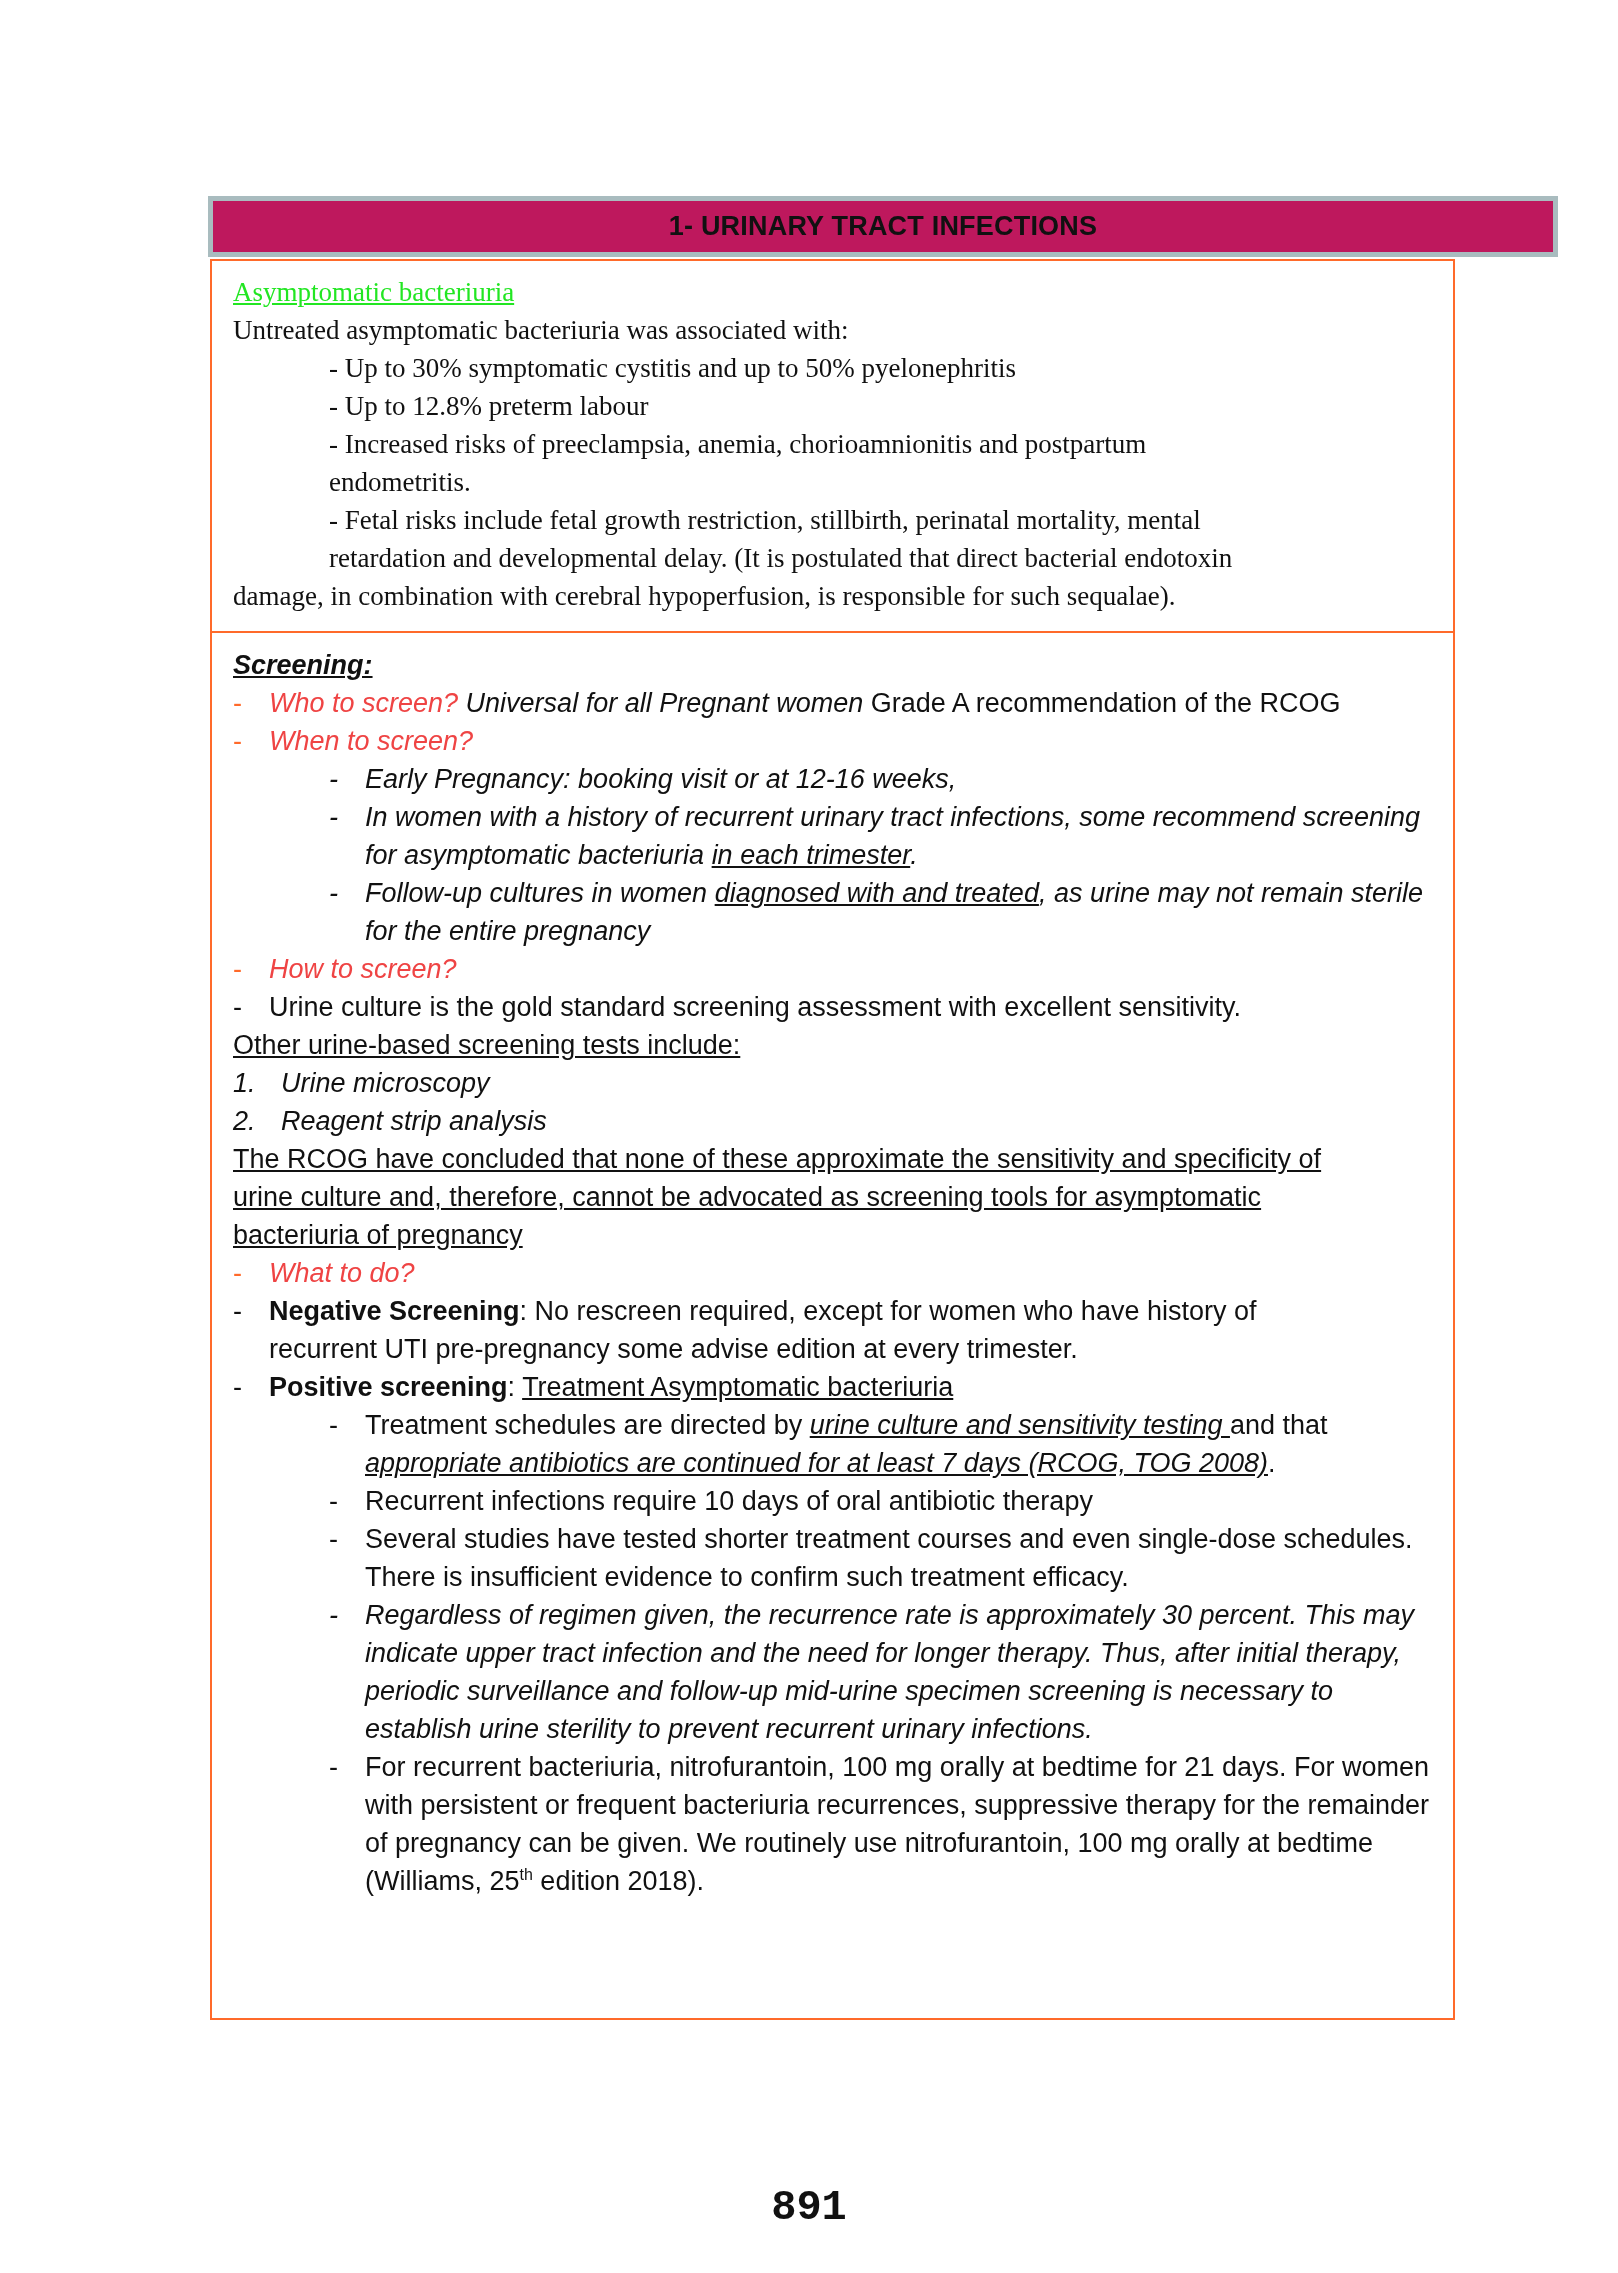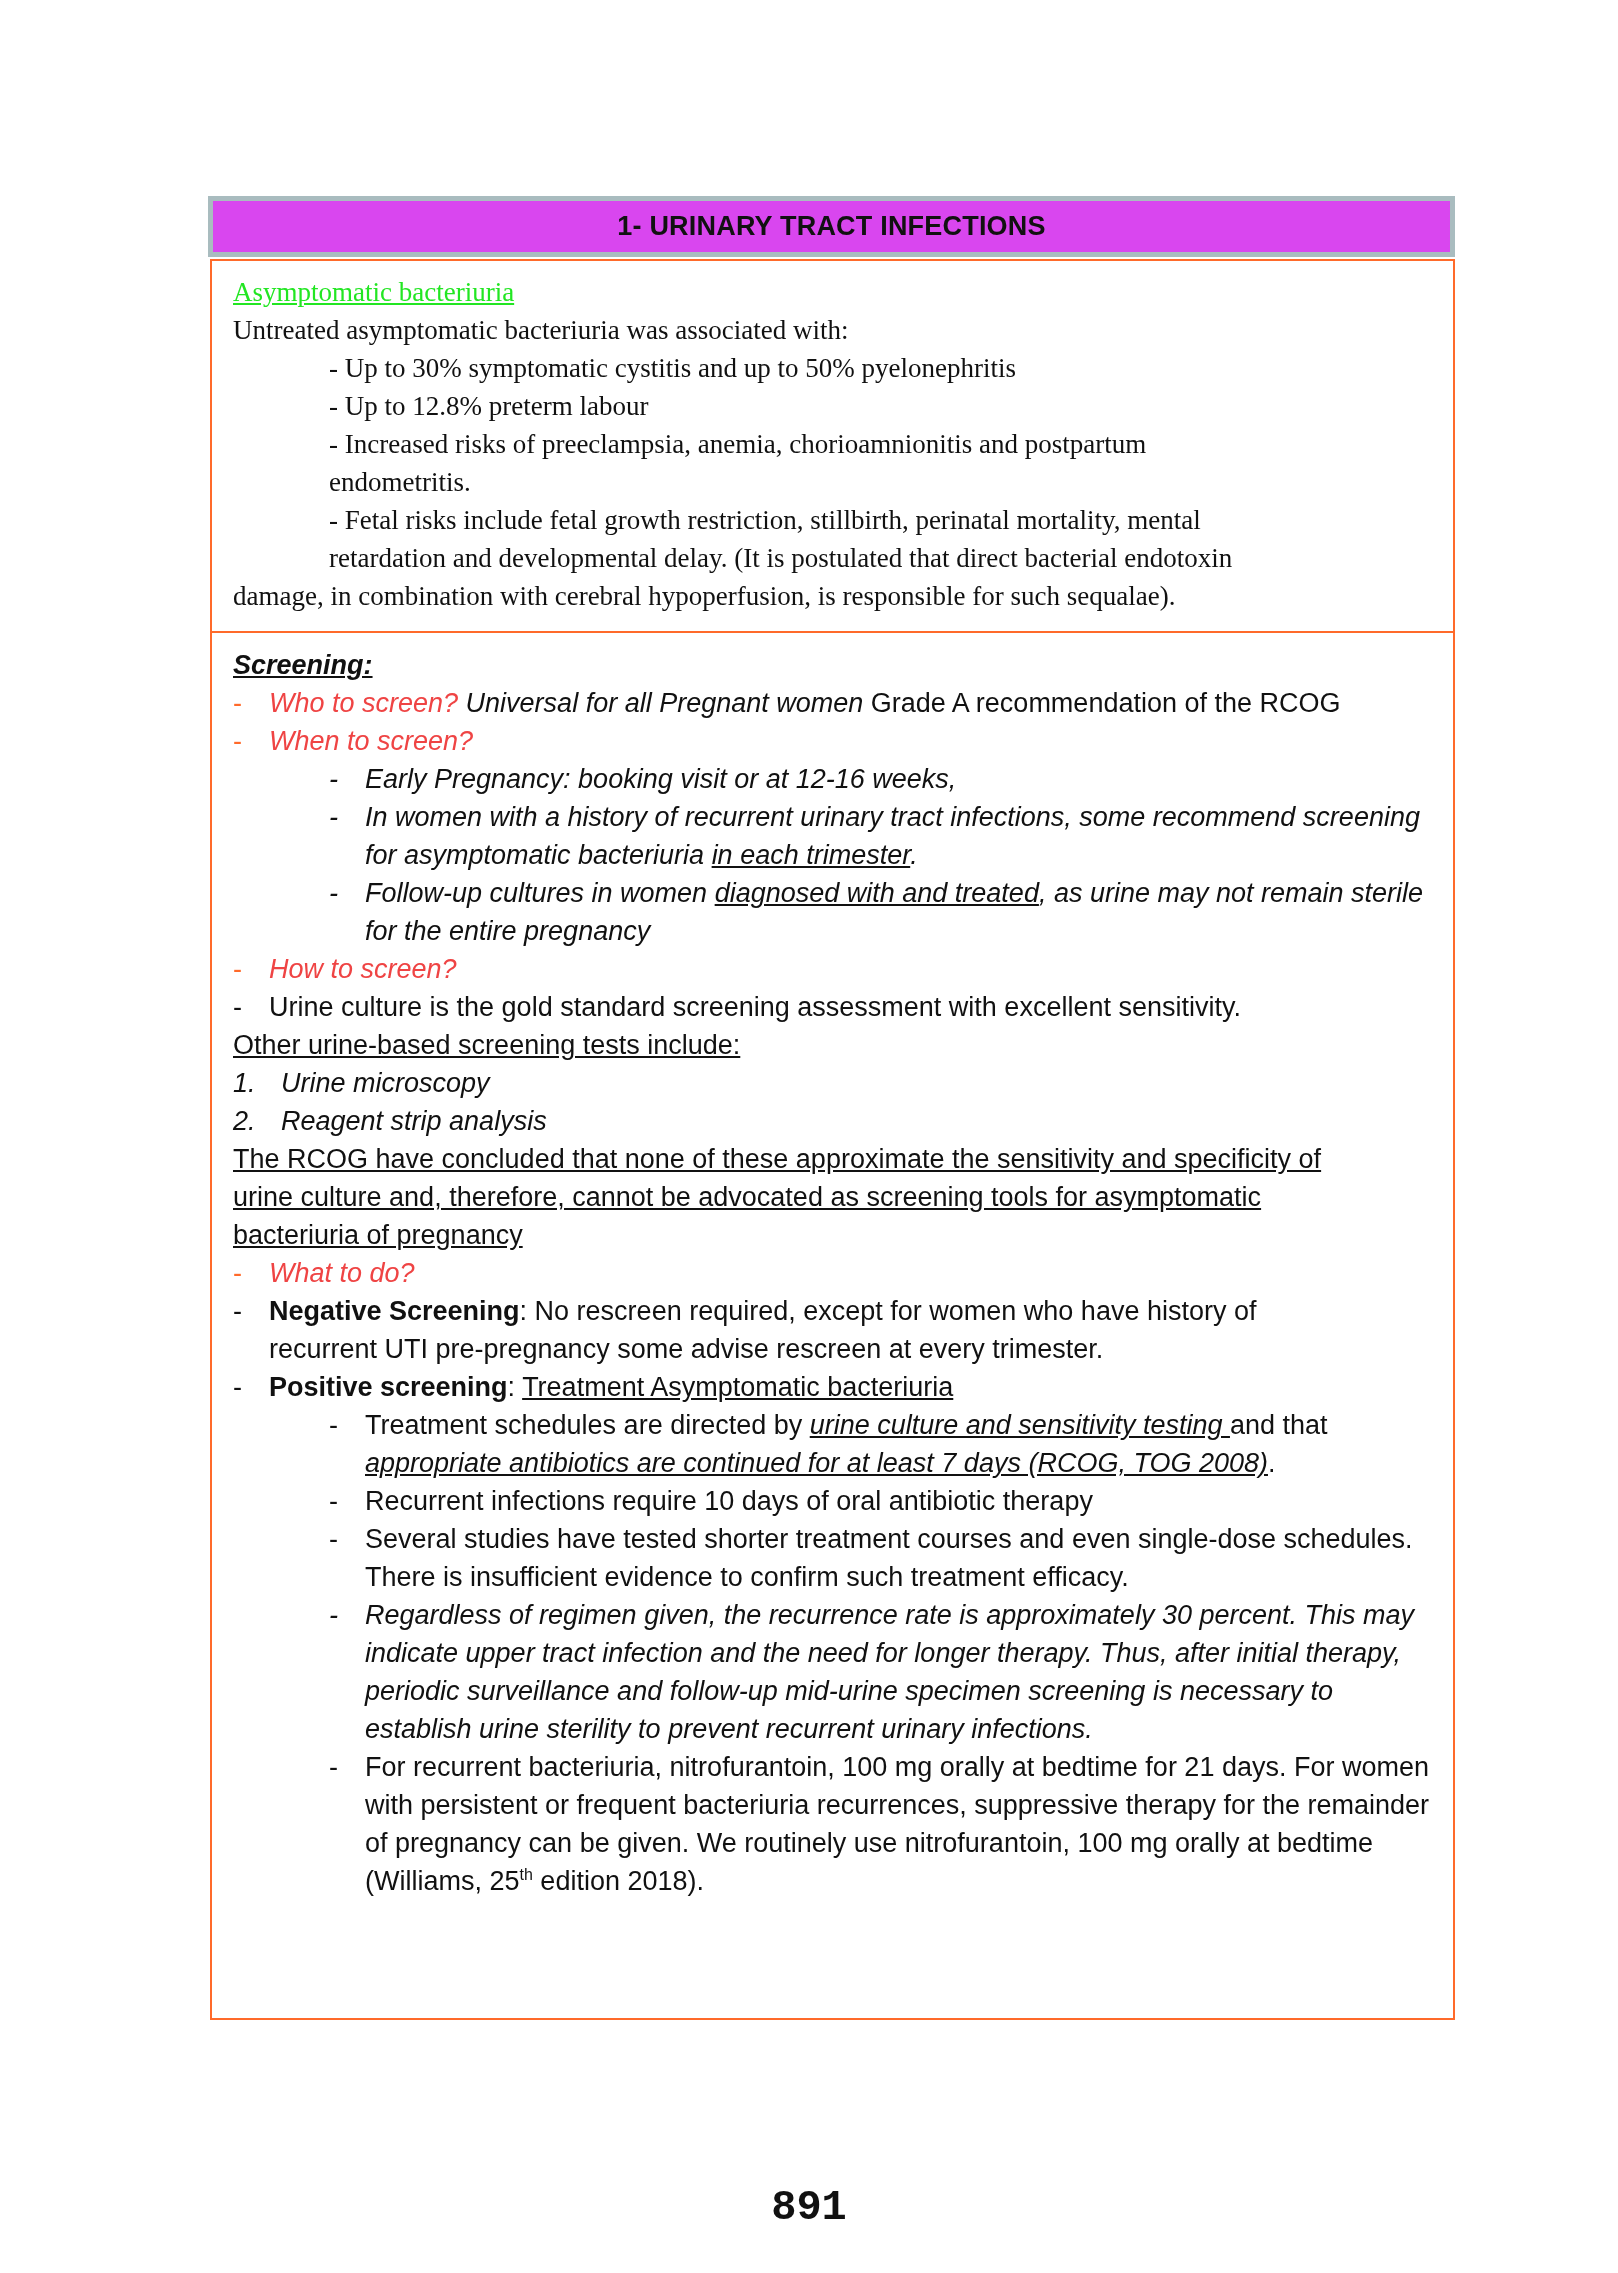--- a/index.html
+++ b/index.html
@@ -1,21 +1,21 @@
 <!DOCTYPE html>
 <html><head>
 <meta charset="utf-8">
 <style>
   html, body { margin: 0; padding: 0; background: #ffffff; }
   body { width: 1618px; height: 2273px; position: relative; overflow: hidden;
          font-family: "Liberation Sans", "DejaVu Sans", sans-serif; color: #111; }
 
   .title-box {
-    position: absolute; left: 208px; top: 196px; width: 1247px; height: 61px;
-    border: 5.7px solid #a9bcbf; box-sizing: border-box; background: #d946ef;
+    position: absolute; left: 208px; top: 196px; width: 1350px; height: 61px;
+    border: 5.7px solid #a9bcbf; box-sizing: border-box; background: #be185d;
     display: flex; align-items: center; justify-content: center;
   }
   .title-box span { font-weight: bold; font-size: 27px; letter-spacing: 0.2px; }
 
   .box {
     position: absolute; left: 210px; width: 1245px; box-sizing: border-box;
     border: 2.9px solid #ff6a2a; background: #fff;
   }
   .box1 { top: 259px; height: 424px; padding: 11.5px 21px 0 21px; font-family: Liberation Serif, serif; }
   .box2 { top: 631px; height: 1389px; padding: 13.4px 21px 0 21px; }
@@ -94,21 +94,21 @@
   <div class="line"><span class="u">The RCOG have concluded that none of these approximate the sensitivity and specificity of</span></div>
   <div class="line"><span class="u">urine culture and, therefore, cannot be advocated as screening tools for asymptomatic</span></div>
   <div class="line"><span class="u">bacteriuria of pregnancy</span></div>
 
   <div class="line">
     <span class="dash orange-dash">-</span><span class="orange">What to do?</span>
   </div>
   <div class="line">
     <span class="dash">-</span><span class="b">Negative Screening</span><span>: No rescreen required, except for women who have history of</span>
   </div>
-  <div class="line" style="padding-left:36px">recurrent UTI pre-pregnancy some advise rescreen at every trimester.</div>
+  <div class="line" style="padding-left:36px">recurrent UTI pre-pregnancy some advise edition at every trimester.</div>
   <div class="line">
     <span class="dash">-</span><span class="b">Positive screening</span><span>: </span><span class="u">Treatment Asymptomatic bacteriuria</span>
   </div>
 
   <div class="line sub-item">
     <span class="dash">-</span>
     <span class="txt"><span>Treatment schedules are directed by </span><span class="u i">urine culture and sensitivity testing </span><span>and that</span><br><span class="u i">appropriate antibiotics are continued for at least 7 days (RCOG, TOG 2008)</span><span>.</span></span>
   </div>
   <div class="line sub-item">
     <span class="dash">-</span>

